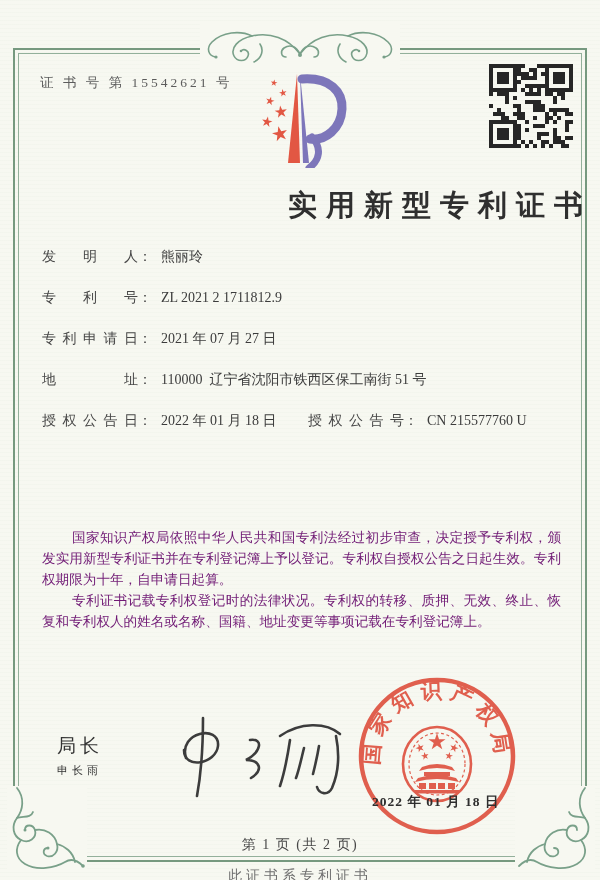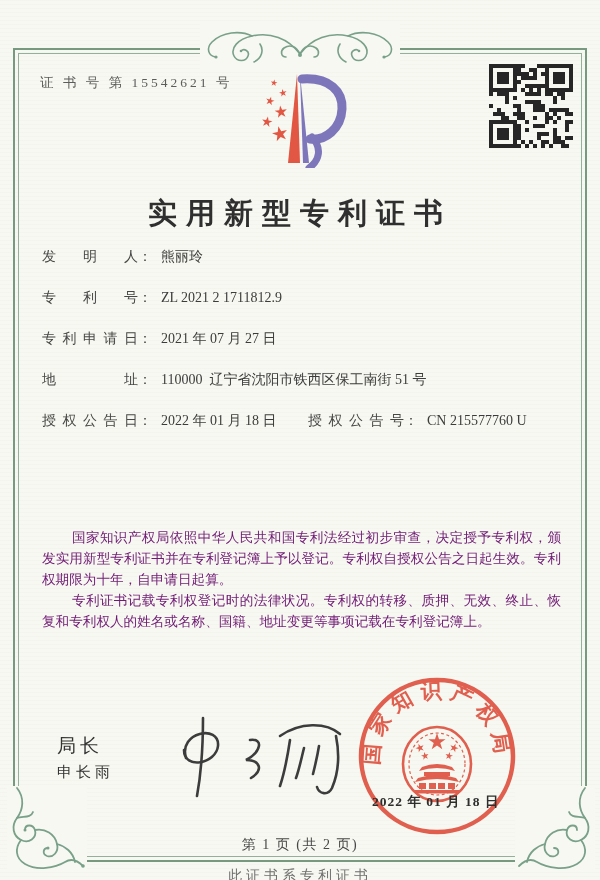--- a/index.html
+++ b/index.html
@@ -10,32 +10,32 @@
   }
   .page::before{
     content:"";position:absolute;inset:0;pointer-events:none;
     background:repeating-linear-gradient(to bottom,rgba(170,195,175,.05) 0 1px,transparent 1px 4px);
   }
   .frame{position:absolute;left:13px;top:48px;width:570px;height:810px;border:2px solid #76997f;}
   .frame-inner{position:absolute;inset:3px;border:1px solid #93b09b;}
   .cert-no{position:absolute;left:40px;top:74px;font-size:13.5px;letter-spacing:3px;color:#5c5c5c;}
   .logo{position:absolute;left:250px;top:68px;width:100px;height:100px;}
   .qr{position:absolute;left:489px;top:64px;width:84px;height:84px;}
-  .title{position:absolute;left:0;right:0;top:178px;margin:16px;text-align:center;
+  .title{position:absolute;left:0;right:0;top:178px;margin:8px;text-align:right;
     font-size:29px;font-weight:600;letter-spacing:9px;color:#2f2f2f;}
   .fields{position:absolute;left:42px;top:248px;width:520px;font-size:14px;}
   .frow{height:41px;white-space:nowrap;}
   .flabel{display:inline-block;width:96px;text-align:justify;text-align-last:justify;color:#474747;}
   .fcolon{color:#474747;}
   .fval{margin-left:9px;white-space:pre;color:#3c3c3c;}
   .fpair2{margin-left:28px;}
   .paras{position:absolute;left:42px;top:527px;width:519px;}
   .paras p{margin:0;font-size:13.6px;line-height:21px;text-indent:2.2em;text-align:justify;color:#701a75;}
   .sig-title{position:absolute;left:57px;top:733px;font-size:19px;letter-spacing:4px;color:#333;}
-  .sig-name{position:absolute;left:57px;top:763px;font-size:15px;letter-spacing:4px;color:#333;}
+  .sig-name{position:absolute;left:57px;top:763px;font-size:11px;letter-spacing:4px;color:#333;}
   .sig-hand{position:absolute;left:148px;top:708px;width:210px;height:95px;}
   .seal{position:absolute;left:357px;top:676px;width:160px;height:160px;}
   .stamp-date{position:absolute;left:372px;top:793px;font-size:13.5px;font-weight:600;letter-spacing:1px;color:#2e2e2e;z-index:5;}
   .page-no{position:absolute;left:0;right:0;top:836px;text-align:center;font-size:14px;letter-spacing:1.5px;color:#474747;}
   .cutoff{position:absolute;left:0;right:0;top:867px;text-align:center;font-size:14px;letter-spacing:4px;color:#6f6f6f;}
   .orn-top{position:absolute;left:50%;top:24px;transform:translateX(-50%);width:200px;height:48px;}
   .orn-bl{position:absolute;left:7px;top:786px;width:80px;height:86px;}
   .orn-br{position:absolute;right:5px;top:786px;width:80px;height:86px;transform:scaleX(-1);}
 </style>
 </head>

